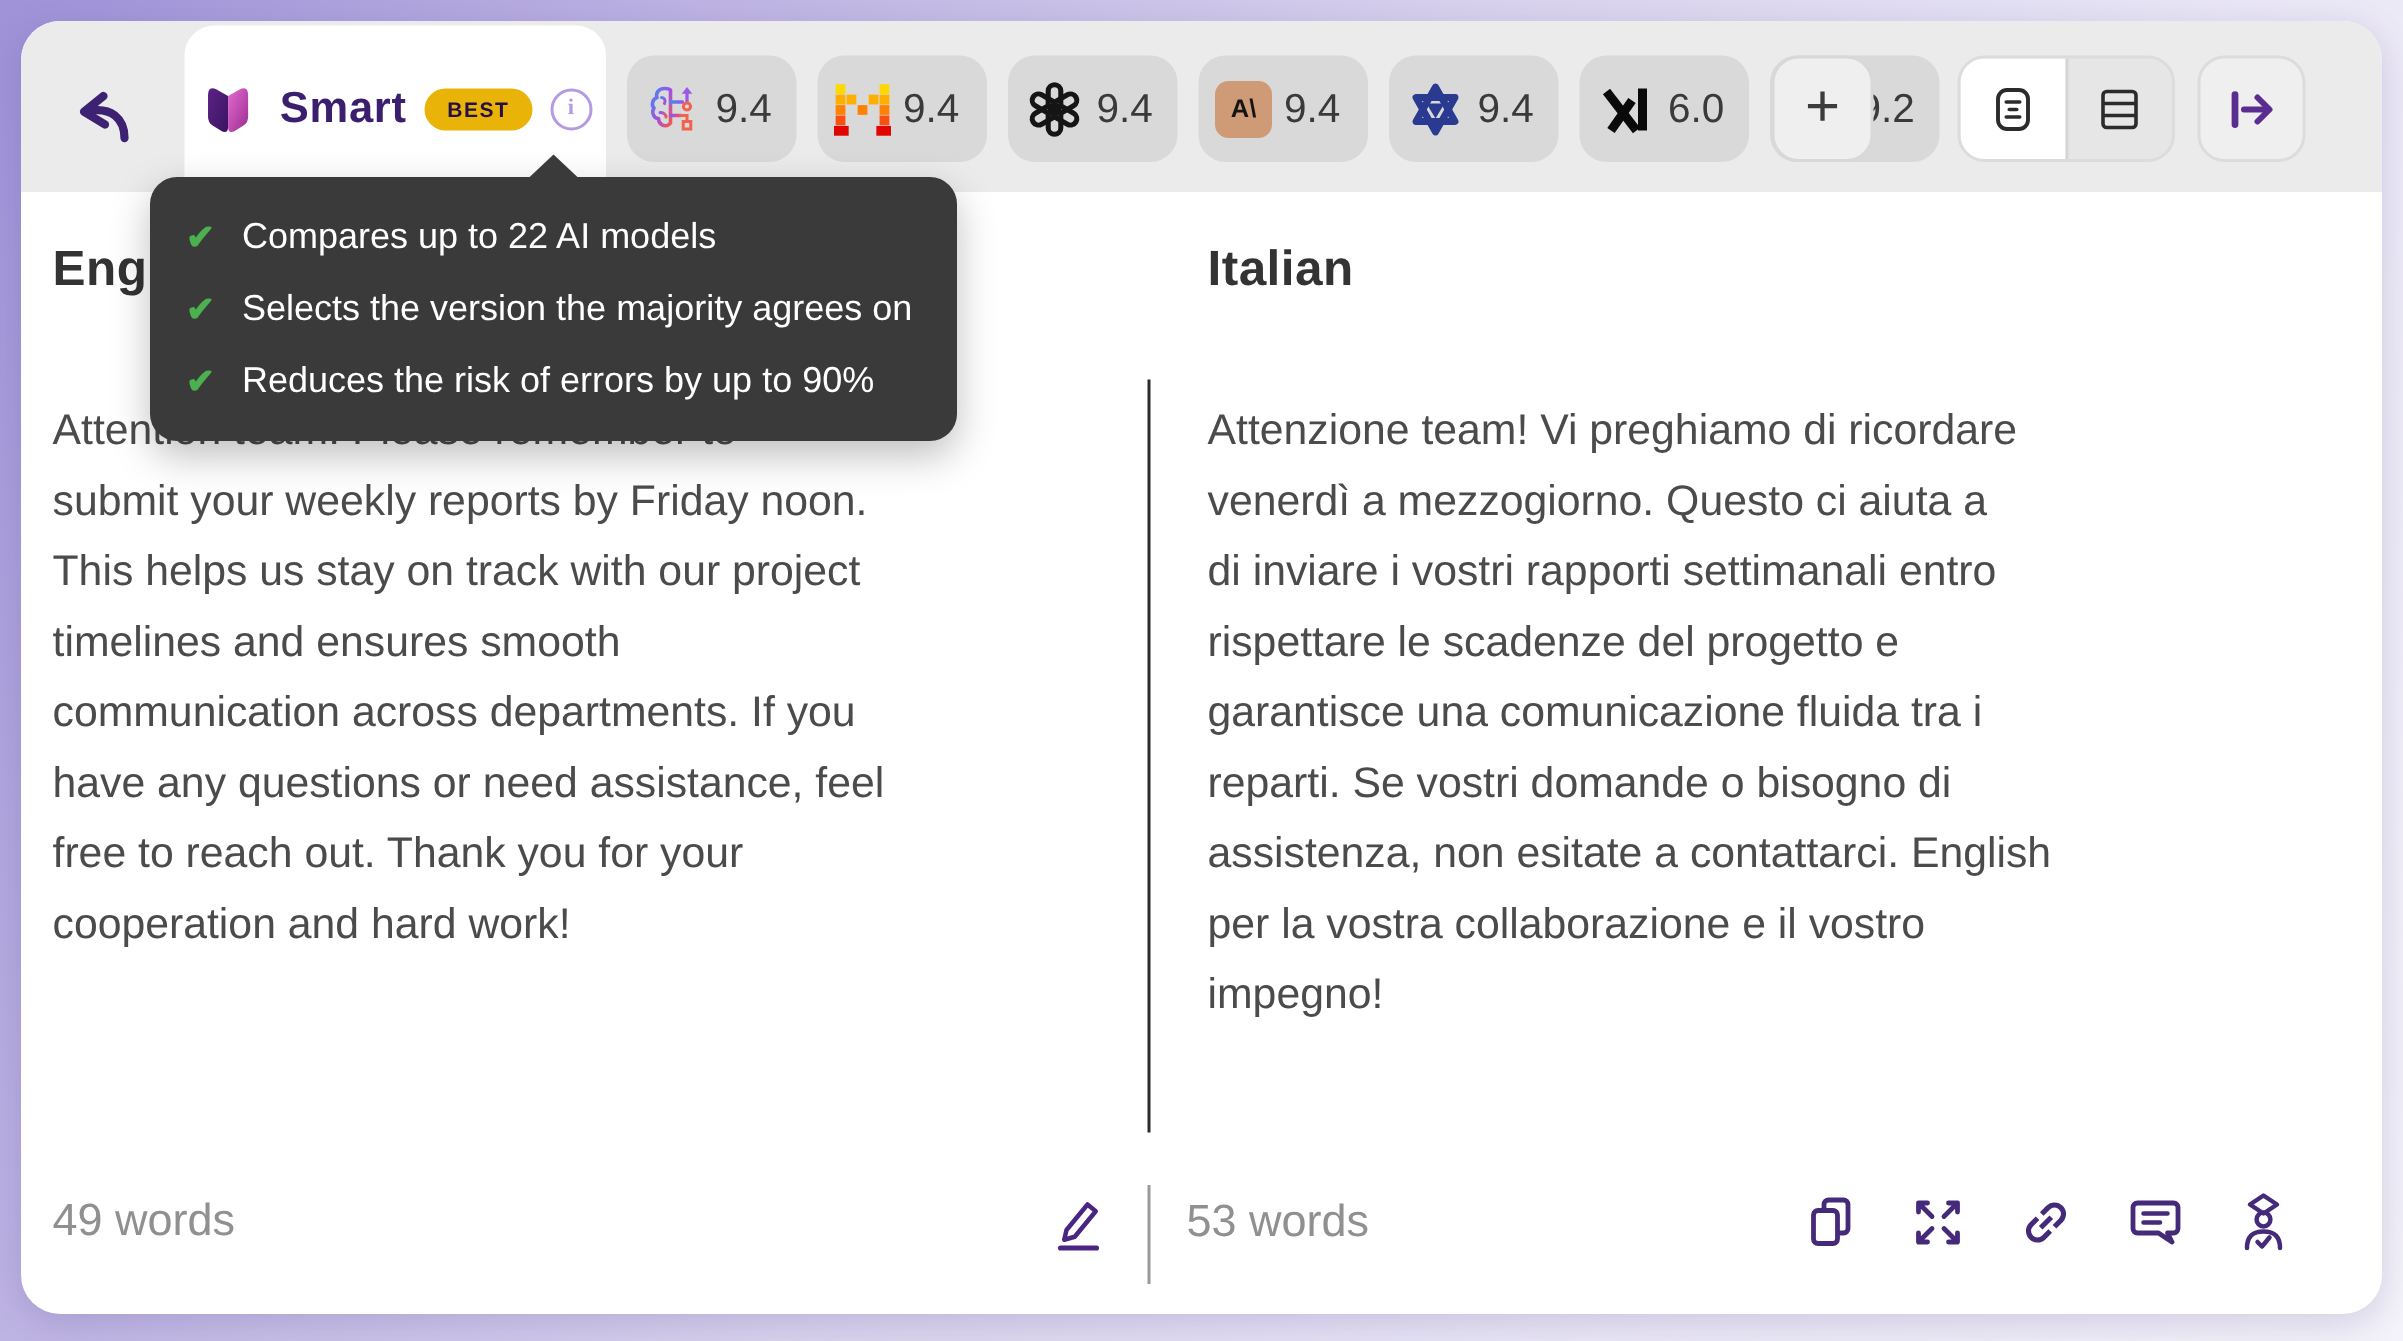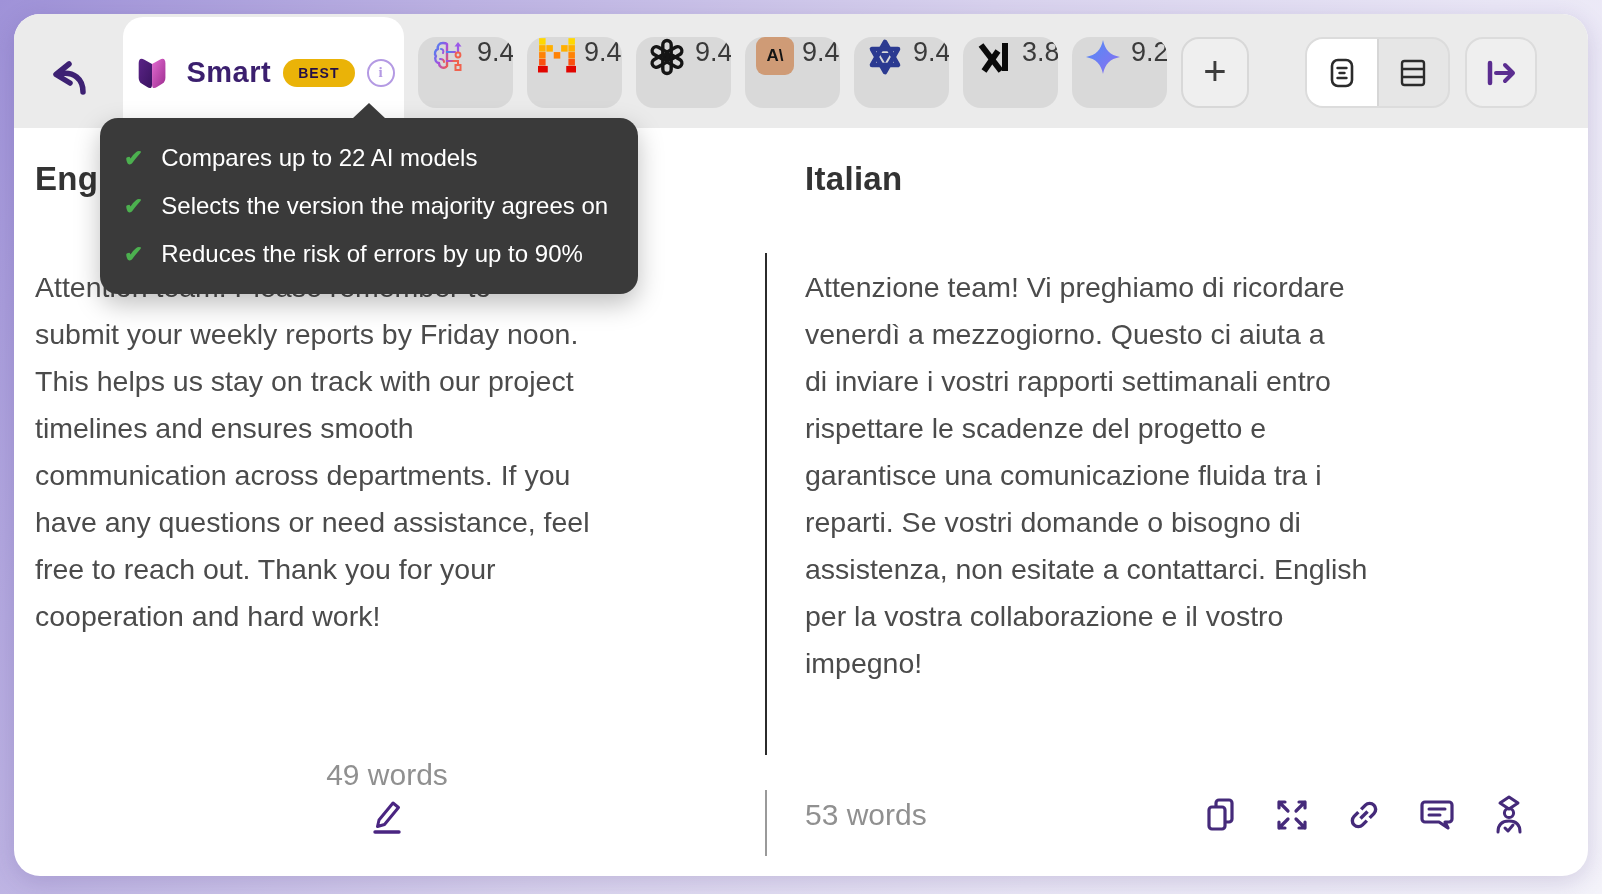--- a/index.html
+++ b/index.html
@@ -19,21 +19,21 @@
   .back-btn{position:absolute;left:28px;top:36px;width:56px;height:56px;border:none;background:transparent;cursor:pointer;padding:0;}
   .smart-tab{
     position:absolute;left:109px;top:3px;width:281px;height:111px;background:#ffffff;
     border-radius:20px 20px 0 0;display:flex;align-items:center;justify-content:center;gap:12px;cursor:pointer;
   }
   .smart-label{font-size:29px;font-weight:800;color:#3b1f6e;letter-spacing:.5px;}
   .best-badge{background:#eab308;color:#241046;font-size:14px;font-weight:800;letter-spacing:1px;padding:6px 15px;border-radius:999px;}
   .info-dot{width:24px;height:24px;border:2px solid #b49ae3;border-radius:50%;color:#b49ae3;font-size:15px;font-weight:800;display:flex;align-items:center;justify-content:center;font-family:"Liberation Serif",serif;}
   .model-tabs{position:absolute;left:404px;top:23px;display:flex;gap:14px;}
   .model-tab{
-    width:95px;height:71px;background:#d9d9d9;border-radius:18px;display:flex;align-items:flex-start;
+    width:113px;height:71px;background:#d9d9d9;border-radius:18px;display:flex;align-items:center;
     padding-left:11px;box-sizing:border-box;gap:8px;overflow:hidden;cursor:pointer;flex:0 0 auto;
   }
   .model-tab .score{font-size:27px;color:#3a3a3a;width:42px;overflow:hidden;white-space:nowrap;flex:0 0 auto;}
   .anthropic-chip{width:38px;height:38px;background:#cf9b76;border-radius:9px;display:flex;align-items:center;justify-content:center;font-weight:800;font-size:17px;color:#141414;flex:0 0 auto;}
   .add-btn{
     position:absolute;left:1167px;top:23px;width:68px;height:71px;border-radius:18px;
     border:2px solid #d8d8d8;background:#efefef;box-sizing:border-box;
     font-size:40px;font-weight:300;color:#3c3c3c;display:flex;align-items:center;justify-content:center;cursor:pointer;line-height:0;padding-bottom:4px;
   }
   .view-toggle{
@@ -63,22 +63,22 @@
   
   .col{position:absolute;top:114px;bottom:0;box-sizing:border-box;}
   .col-left{left:0;width:751px;padding:32px 30px 0 21px;}
   .col-right{left:753px;right:0;padding:32px 60px 0 38px;}
   .col h2{margin:0;font-size:33px;font-weight:800;color:#333333;letter-spacing:.3px;}
   .lines{margin-top:66px;}
   .tline{font-size:28.5px;color:#4b4b4b;line-height:47px;white-space:nowrap;}
   .divider-main{position:absolute;left:751px;top:239px;width:2px;height:502px;background:#2b2b2b;}
   .divider-foot{position:absolute;left:751px;bottom:20px;width:2px;height:66px;background:#9a9a9a;}
   .footer-row{position:absolute;bottom:40px;left:0;right:0;display:flex;align-items:center;}
-  .col-left .footer-row{padding:0 26px 0 21px;flex-direction:column;}
-  .col-right .footer-row{padding:0 60px 0 38px;}
+  .col-left .footer-row{padding:0 26px 0 21px;}
+  .col-right .footer-row{padding:0 60px 0 24px;}
   .word-count{font-size:30px;color:#909090;flex:0 0 auto;}
   .spacer{flex:1;}
   .icon-btn{background:transparent;border:none;padding:0;cursor:pointer;display:flex;align-items:center;justify-content:center;}
   .action-icons{display:flex;gap:33px;align-items:center;}
   svg{display:block;}
 </style>
 </head>
 <body>
 
 <div class="card">
@@ -199,21 +199,21 @@
       <div class="model-tab">
         <span>
           <svg width="40" height="40" viewBox="0 0 40 40">
             <g stroke="#0a0a0a" stroke-width="6" fill="none">
               <path d="M7 8 L27 34"></path>
               <path d="M24 14 L10 34"></path>
               <path d="M31 6 L31 34"></path>
             </g>
           </svg>
         </span>
-        <span class="score">3.8</span>
+        <span class="score">6.0</span>
       </div>
 
       <div class="model-tab">
         <span>
           <svg width="40" height="40" viewBox="0 0 40 40">
             <defs>
                 <linearGradient id="gGem" x1="0" y1="0" x2="1" y2="1">
               <stop offset="0" stop-color="#4e8df6"></stop>
                   <stop offset="1" stop-color="#8e6ef0"></stop>
             </linearGradient>

